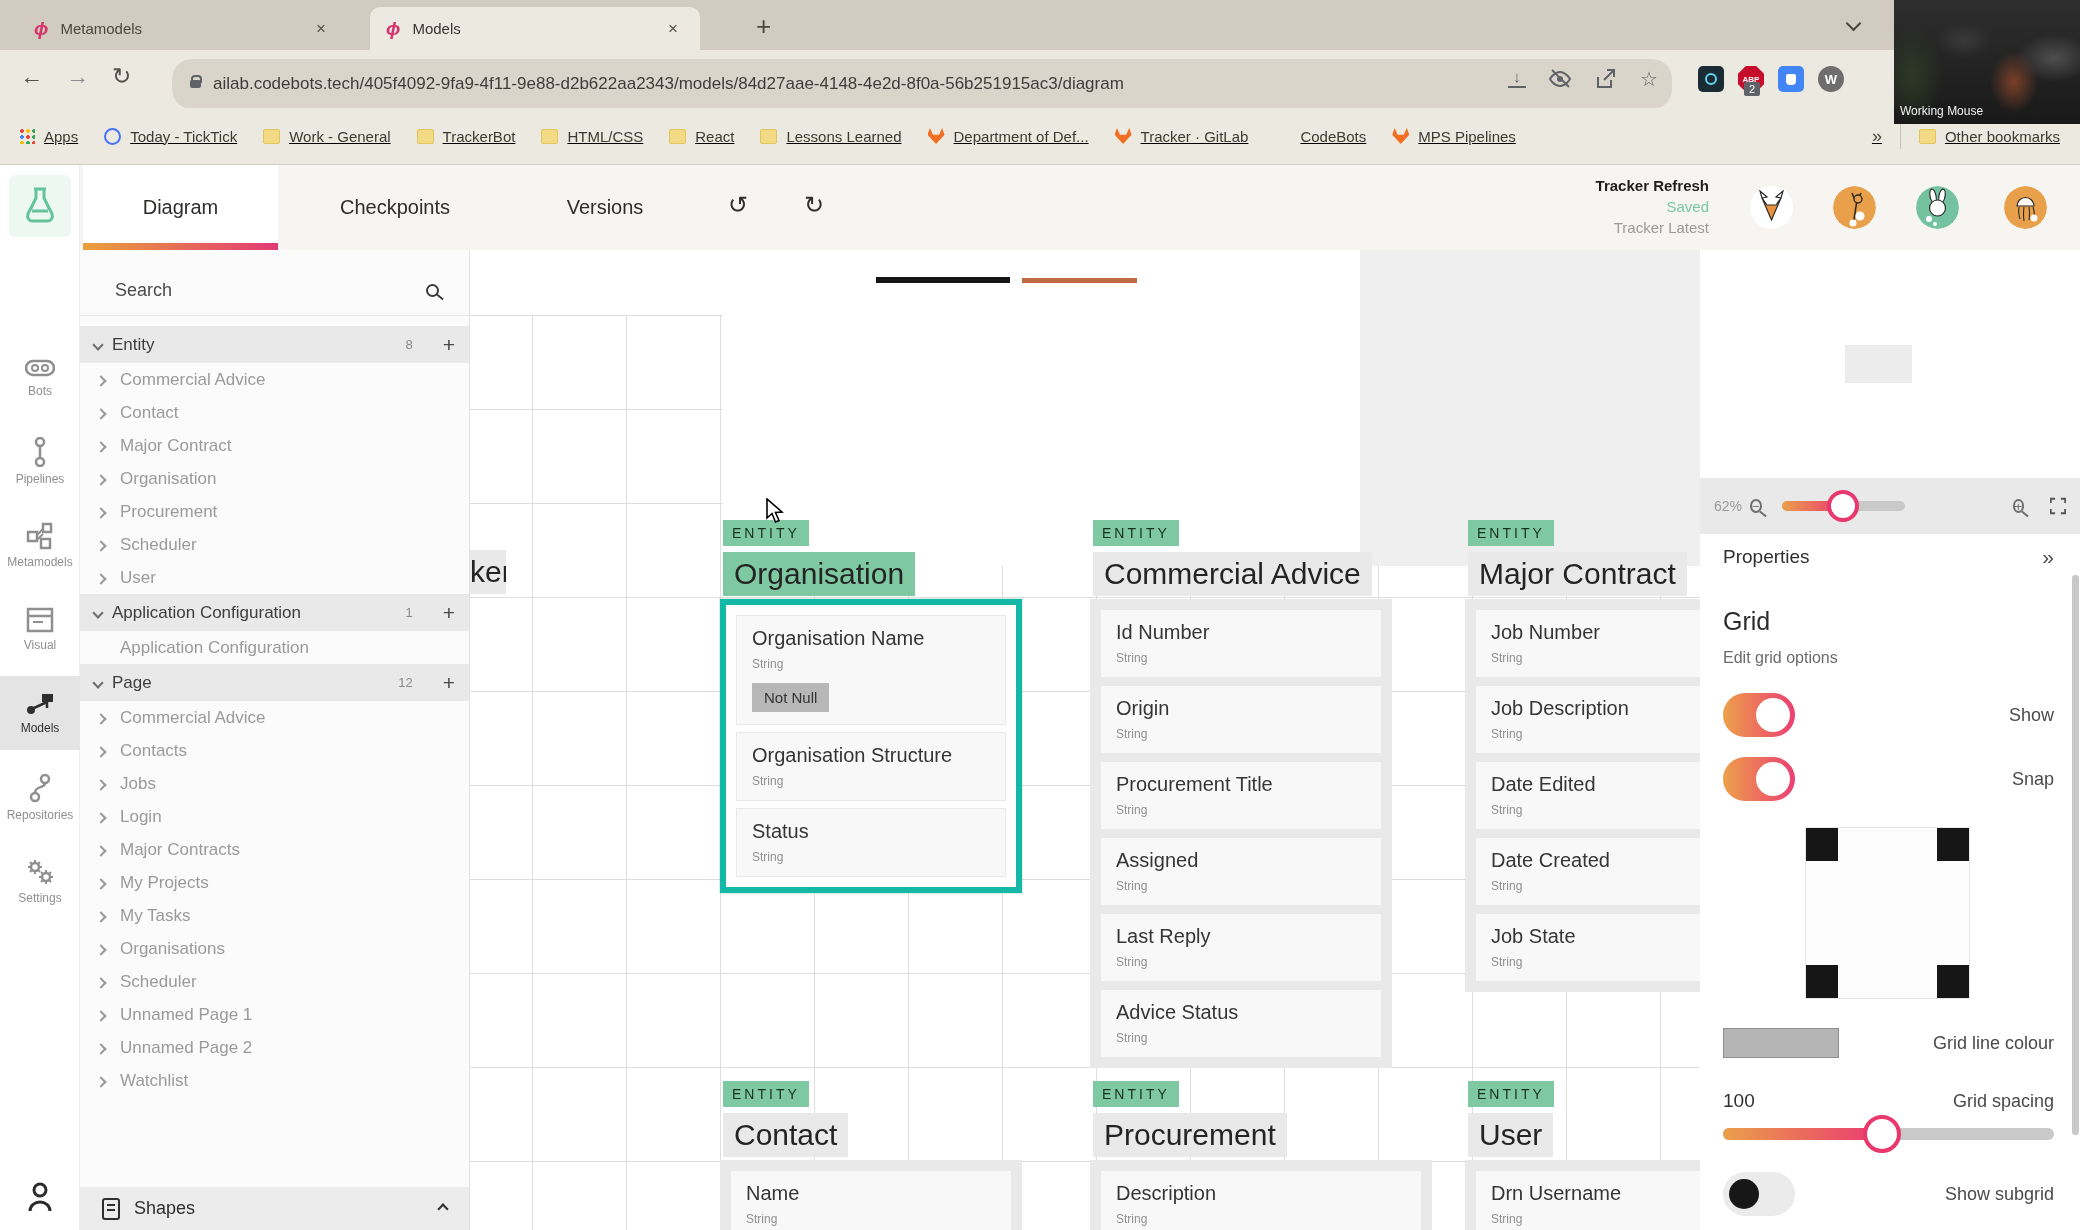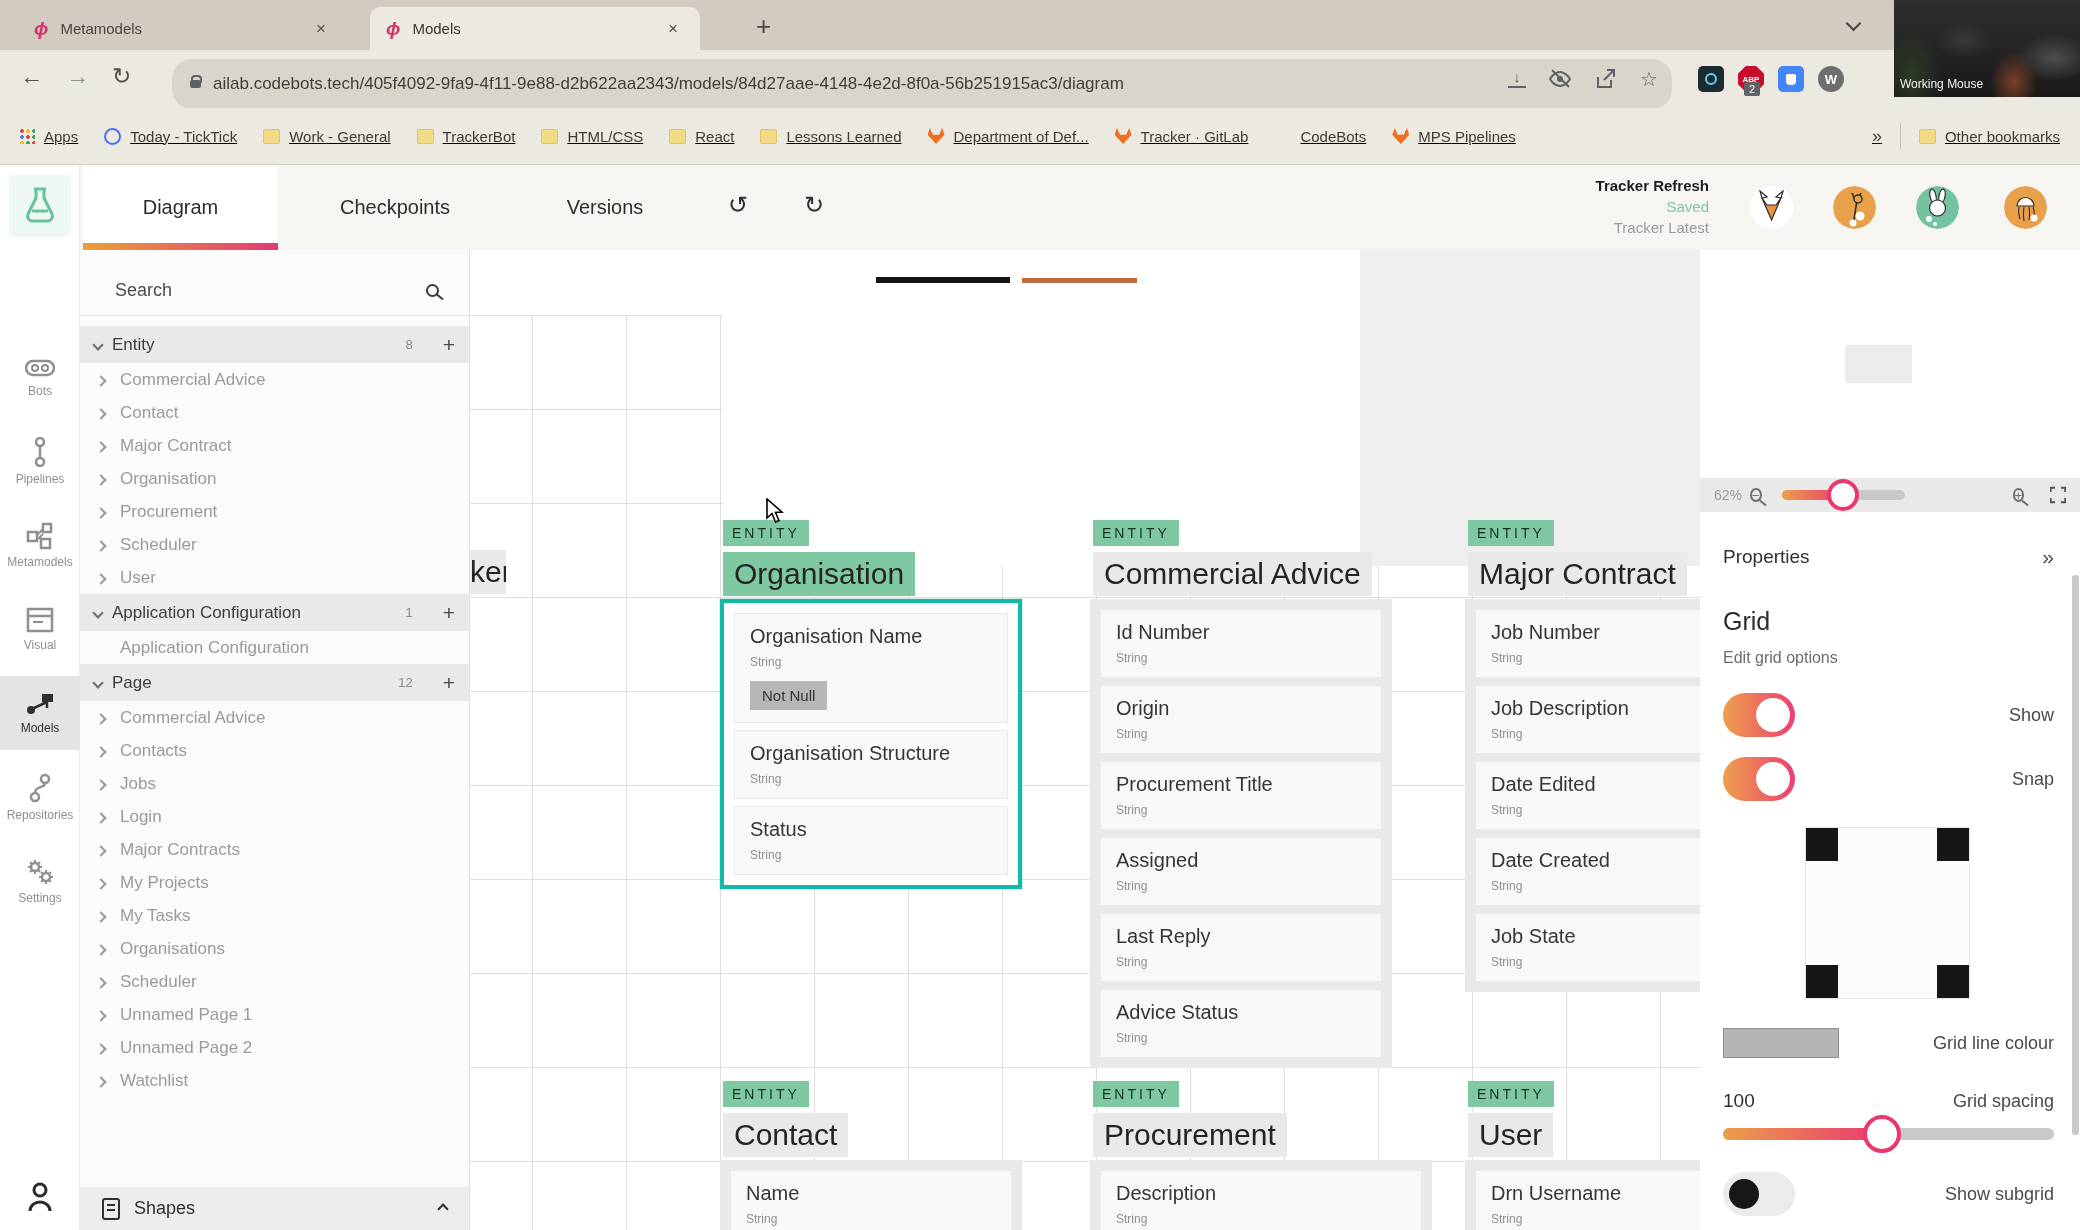--- a/index.html
+++ b/index.html
@@ -34,21 +34,21 @@
   .ext-row { position:absolute; top:0; height:58px; display:flex; align-items:center; gap:14px; left:1698px; }
   .ext { position:relative; width:26px; height:26px; border-radius:5px; display:flex; align-items:center; justify-content:center; }
   .ext.react { background:#1b2b33; } .ext.react i { width:12px; height:12px; border:2px solid #5ed3f3; border-radius:50%; display:block; }
   .ext.abp { background:#c70d2c; clip-path:polygon(30% 0,70% 0,100% 30%,100% 70%,70% 100%,30% 100%,0 70%,0 30%);
              color:#fff; font-size:8px; font-weight:bold; }
   .ext-badge { position:absolute; left:1744px; top:32px; background:#5f6368; color:#fff; font-size:11px;
                padding:1px 5px; border-radius:2px; z-index:3; }
   .ext.shield { background:#4285f4; } .ext.shield i { width:10px; height:11px; background:#fff; border-radius:2px 2px 4px 4px; display:block; }
   .ext.wcirc { background:#6e6e6e; border-radius:50%; color:#fff; font-size:13px; font-weight:bold; }
 
-  .webcam { position:absolute; top:0; right:0; width:186px; height:97px; z-index:20; background:#141414;
+  .webcam { position:absolute; top:0; right:0; width:186px; height:124px; z-index:20; background:#141414;
     background-image:
       radial-gradient(45px 70px at 18px 75px, #2c3a24 0%, rgba(0,0,0,0) 70%),
       radial-gradient(34px 44px at 120px 82px, #7a3f28 0%, rgba(0,0,0,0) 70%),
       radial-gradient(55px 34px at 160px 58px, #4e4e4e 0%, rgba(0,0,0,0) 70%),
       radial-gradient(40px 26px at 70px 40px, #3a3a3a 0%, rgba(0,0,0,0) 70%),
       linear-gradient(#2e2e2e, #191919); }
   .webcam .wm-label { position:absolute; left:6px; bottom:6px; color:#f2f2f2; font-size:12px; }
 
   .bookmarks { position:absolute; top:108px; left:0; right:0; height:57px; background:#ece9e1;
                border-bottom:1px solid #d3cec5; display:flex; align-items:center; padding:0 20px; gap:26px;text-decoration:underline; }
@@ -135,33 +135,33 @@
   .clipped-title { position:absolute; left:0; top:300px; width:36px; height:44px; background:#e9e9e9;
       font-size:30px; color:#242424; line-height:44px; overflow:hidden; }
 
   .entity { position:absolute; }
   .ebadge { display:inline-block; background:#7fc9a2; color:#16301f; font-size:14px; letter-spacing:3px;
             padding:5px 9px; margin-left:3px; }
   .etitle { display:inline-block; background:#e9e9e9; color:#242424; font-size:30px; padding:5px 11px;
             margin:6px 0 0 3px; white-space:nowrap; }
   .entity.sel .etitle { background:#7fc9a2; }
   .ebody { margin-top:3px; background:#e9e9e9; padding:10px; }
-  .entity.sel .ebody { background:#fff; border:4px solid #14b8a6; box-shadow:0 0 0 1px rgba(116,199,155,.25); }
+  .entity.sel .ebody { background:#fff; border:6px solid #14b8a6; box-shadow:0 0 0 1px rgba(116,199,155,.25); }
   .attr { background:#f8f8f8; border:1px solid #e9e9e9; padding:11px 15px 12px; margin-bottom:7px; }
   .attr:last-child { margin-bottom:0; }
   .attr-name { font-size:20px; color:#353535; }
   .attr-type { font-size:12px; color:#8f8f8f; margin-top:7px; }
   .attr-chip { display:inline-block; background:#b7b7b7; color:#333; font-size:15px; padding:6px 12px; margin-top:12px; }
 
   .cursor-arrow { position:absolute; left:295px; top:248px; z-index:30; }
 
   
   .props { position:absolute; top:250px; left:1700px; right:0; bottom:0; background:#fff; }
   .props-placeholder { position:absolute; left:145px; top:95px; width:67px; height:38px; background:#ececec; }
-  .zoombar { position:absolute; left:0; right:0; top:228px; height:34px; background:#e9e9e9;
+  .zoombar { position:absolute; left:0; right:0; top:228px; height:56px; background:#e9e9e9;
              display:flex; align-items:center; padding:0 14px; }
   .zoompct { font-size:14px; color:#9a9a9a; width:38px; }
   .zmag { position:relative; width:14px; height:14px; border:2px solid #6f6f6f; border-radius:50%;
           color:#6f6f6f; font-size:13px; line-height:11px; text-align:center; margin:0 8px; }
   .zmag::after { content:""; position:absolute; width:8px; height:2px; background:#6f6f6f;
                  transform:rotate(40deg); right:-7px; bottom:-4px; }
   .zslider { position:relative; width:170px; height:10px; background:#c9c9c9; border-radius:5px; margin:0 12px; }
   .zslider .fill { position:absolute; left:0; top:0; bottom:0; width:62px; border-radius:5px;
                    background:linear-gradient(90deg,#eb9f4a,#ea3a70); }
   .zslider .thumb { position:absolute; left:45px; top:-11px; width:32px; height:32px; background:#fff;

